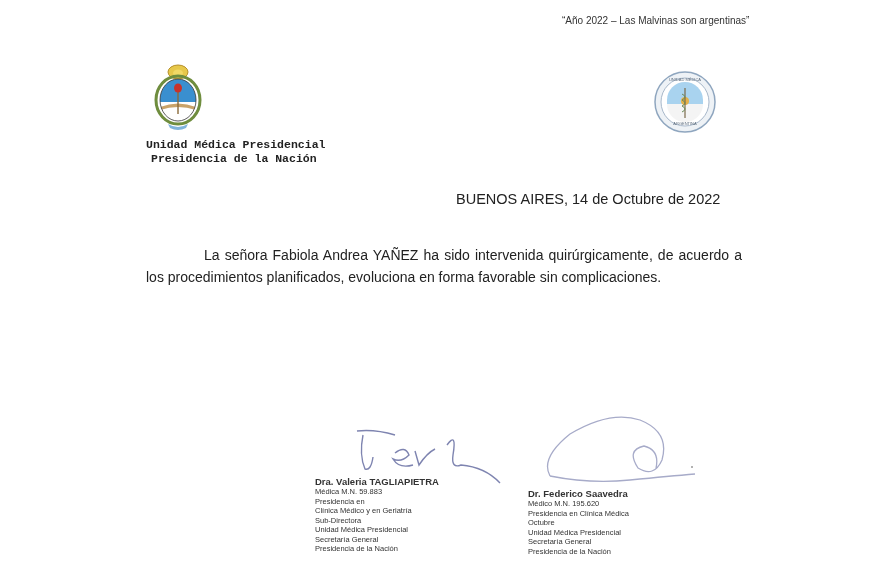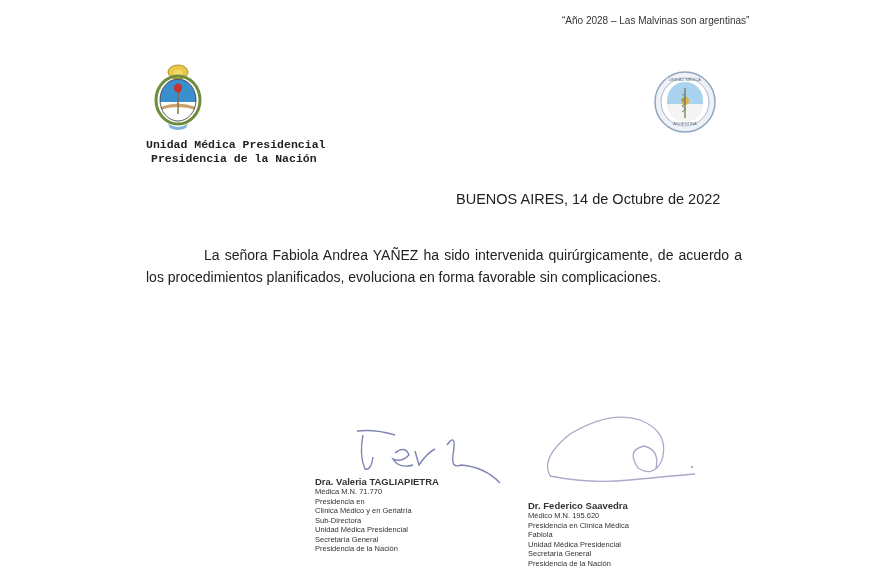--- a/index.html
+++ b/index.html
@@ -90,42 +90,42 @@
       font-size: 7.5px;
       filter: blur(0.2px);
     }
     .sig-left-text {
       left: 315px;
       top: 476px;
       width: 160px;
     }
     .sig-right-text {
       left: 528px;
-      top: 500px;
+      top: 488px;
       width: 170px;
     }
     .sig-left-svg {
       position: absolute;
       left: 335px;
       top: 425px;
       width: 175px;
       height: 70px;
     }
     .sig-right-svg {
       position: absolute;
       left: 530px;
       top: 410px;
       width: 190px;
       height: 80px;
     }
   </style>
 </head>
 <body>
 
-<div class="motto">“Año 2028 – Las Malvinas son argentinas”</div>
+<div class="motto">“Año 2022 – Las Malvinas son argentinas”</div>
 
 <svg class="coat-of-arms" viewBox="0 0 56 72">
 
   <ellipse cx="28" cy="10" rx="10" ry="7" fill="#e7c84a" stroke="#b6902a" stroke-width="1"></ellipse>
   <ellipse cx="28" cy="11" rx="5" ry="3.5" fill="#f2d965"></ellipse>
 
   <ellipse cx="28" cy="38" rx="22" ry="24" fill="none" stroke="#6f8d3e" stroke-width="3"></ellipse>
 
   <clipPath id="ov">
       <ellipse cx="28" cy="38" rx="18" ry="21"></ellipse>
@@ -177,30 +177,30 @@
 </svg>
 
 <svg class="sig-right-svg" viewBox="0 0 190 80">
   <path d="M20 66 Q10 48 40 24 Q80 0 110 10 Q140 22 132 50 Q124 68 108 58 Q96 40 114 36 Q130 40 126 58" fill="none" stroke="#a7abc9" stroke-width="1.3"></path>
   <path d="M20 66 Q60 74 100 70 Q140 66 165 64" fill="none" stroke="#a7abc9" stroke-width="1.3"></path>
   <circle cx="162" cy="57" r="1" fill="#999"></circle>
 </svg>
 
 <div class="signature-block sig-left-text">
   <div class="name">Dra. Valeria TAGLIAPIETRA</div>
-  <div class="line">Médica M.N. 71.770</div>
+  <div class="line">Médica M.N. 59.883</div>
   <div class="line">Presidencia en</div>
   <div class="line">Clínica Médico y en Geriatría</div>
   <div class="line">Sub-Directora</div>
   <div class="line">Unidad Médica Presidencial</div>
   <div class="line">Secretaría General</div>
   <div class="line">Presidencia de la Nación</div>
 </div>
 
 <div class="signature-block sig-right-text">
   <div class="name">Dr. Federico Saavedra</div>
   <div class="line">Médico M.N. 195.620</div>
   <div class="line">Presidencia en Clínica Médica</div>
-  <div class="line">Fabiola</div>
+  <div class="line">Octubre</div>
   <div class="line">Unidad Médica Presidencial</div>
   <div class="line">Secretaría General</div>
   <div class="line">Presidencia de la Nación</div>
 </div>
 
 </body></html>

